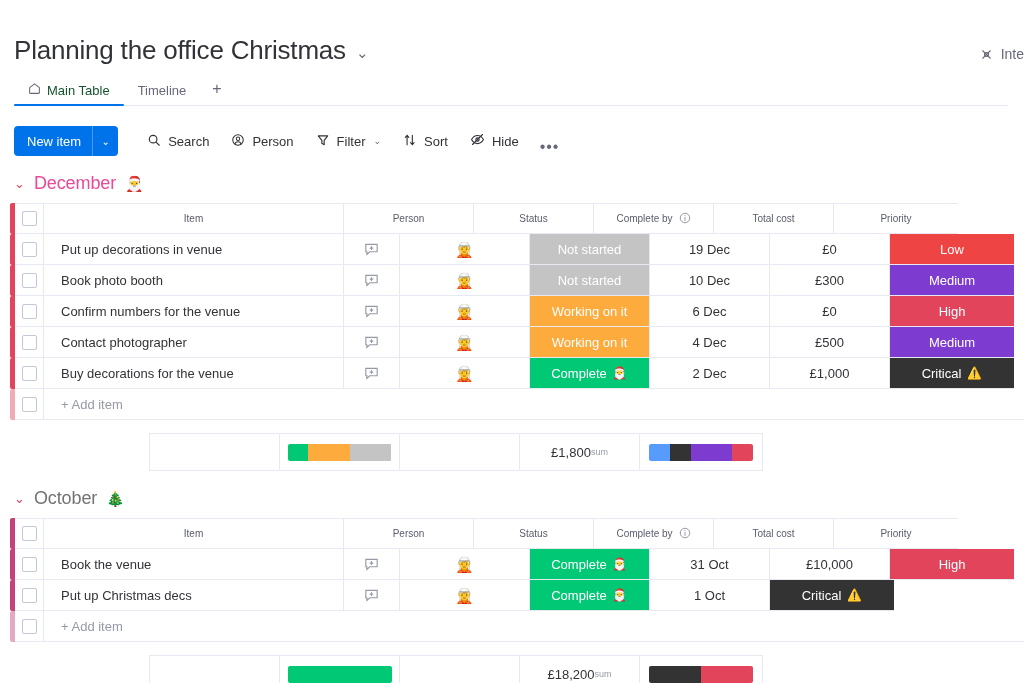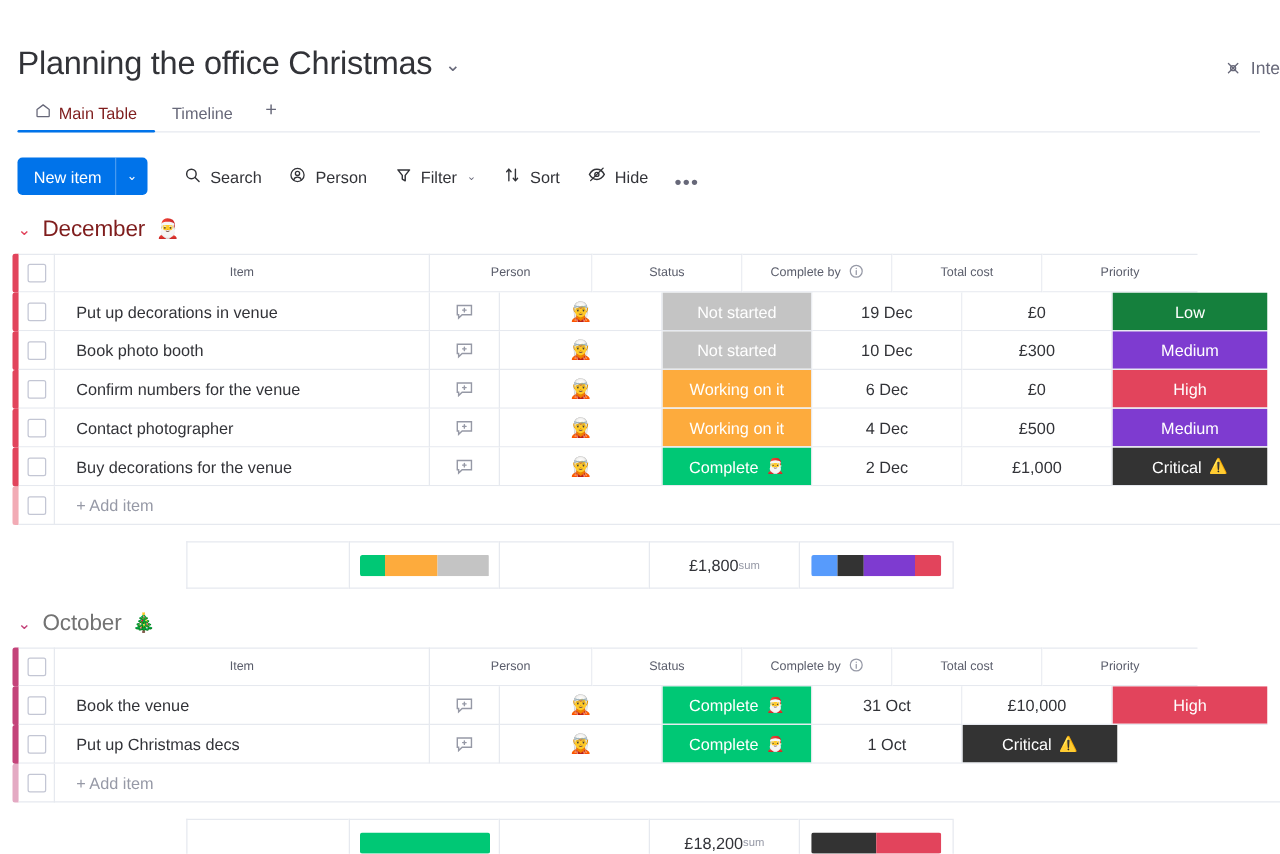--- a/index.html
+++ b/index.html
@@ -61,21 +61,21 @@
   .tab {
     display: flex;
     align-items: center;
     gap: 6px;
     font-size: 13px;
     color: #676879;
     padding: 0 14px 7px 14px;
     position: relative;
     cursor: pointer;
   }
-  .tab.active { color: #7f1d1d; }
+  .tab.active { color: #14532d; }
   .tab.active::after {
     content: "";
     position: absolute;
     left: 0; right: 0; bottom: -1px;
     height: 2.5px;
     background: #0073ea;
     border-radius: 2px;
   }
   .tab-plus { font-size: 16px; color: #676879; padding: 0 12px 7px 12px; cursor: pointer; }
 
@@ -367,21 +367,21 @@
     </div>
 
 
     <div class="tool-dots">•••</div>
   </div>
 
   <div id="groups-container">
       <div class="group">
         <div class="group-title-row">
           <span class="group-caret" style="color:#e2445c">⌄</span>
-          <span class="group-name" style="color:#7f1d1d">December</span>
+          <span class="group-name" style="color:#ec4899">December</span>
           <span class="group-emoji">🎅</span>
         </div>
         <div class="table-wrap">
           <div class="row header-row">
             <div class="accent" style="background:#e2445c"></div>
             <div class="cell c-check">
               <span class="chk"></span>
             </div>
             <div class="cell c-item">Item</div>
             <div class="cell c-person">Person</div>
@@ -422,21 +422,21 @@
                 <span>Not started</span>
               </span>
             </div>
             <div class="cell c-date">
               <span>19 Dec</span>
             </div>
             <div class="cell c-cost">
               <span>£0</span>
             </div>
             <div class="cell c-prio" style="padding:0">
-              <span class="pill" style="background:#15803d">
+              <span class="pill" style="background:#ef4444">
                 <span>Low</span>
               </span>
             </div>
           </div>
           <div class="row">
             <div class="accent" style="background:#e2445c"></div>
             <div class="cell c-check">
               <span class="chk"></span>
             </div>
             <div class="cell c-item">

